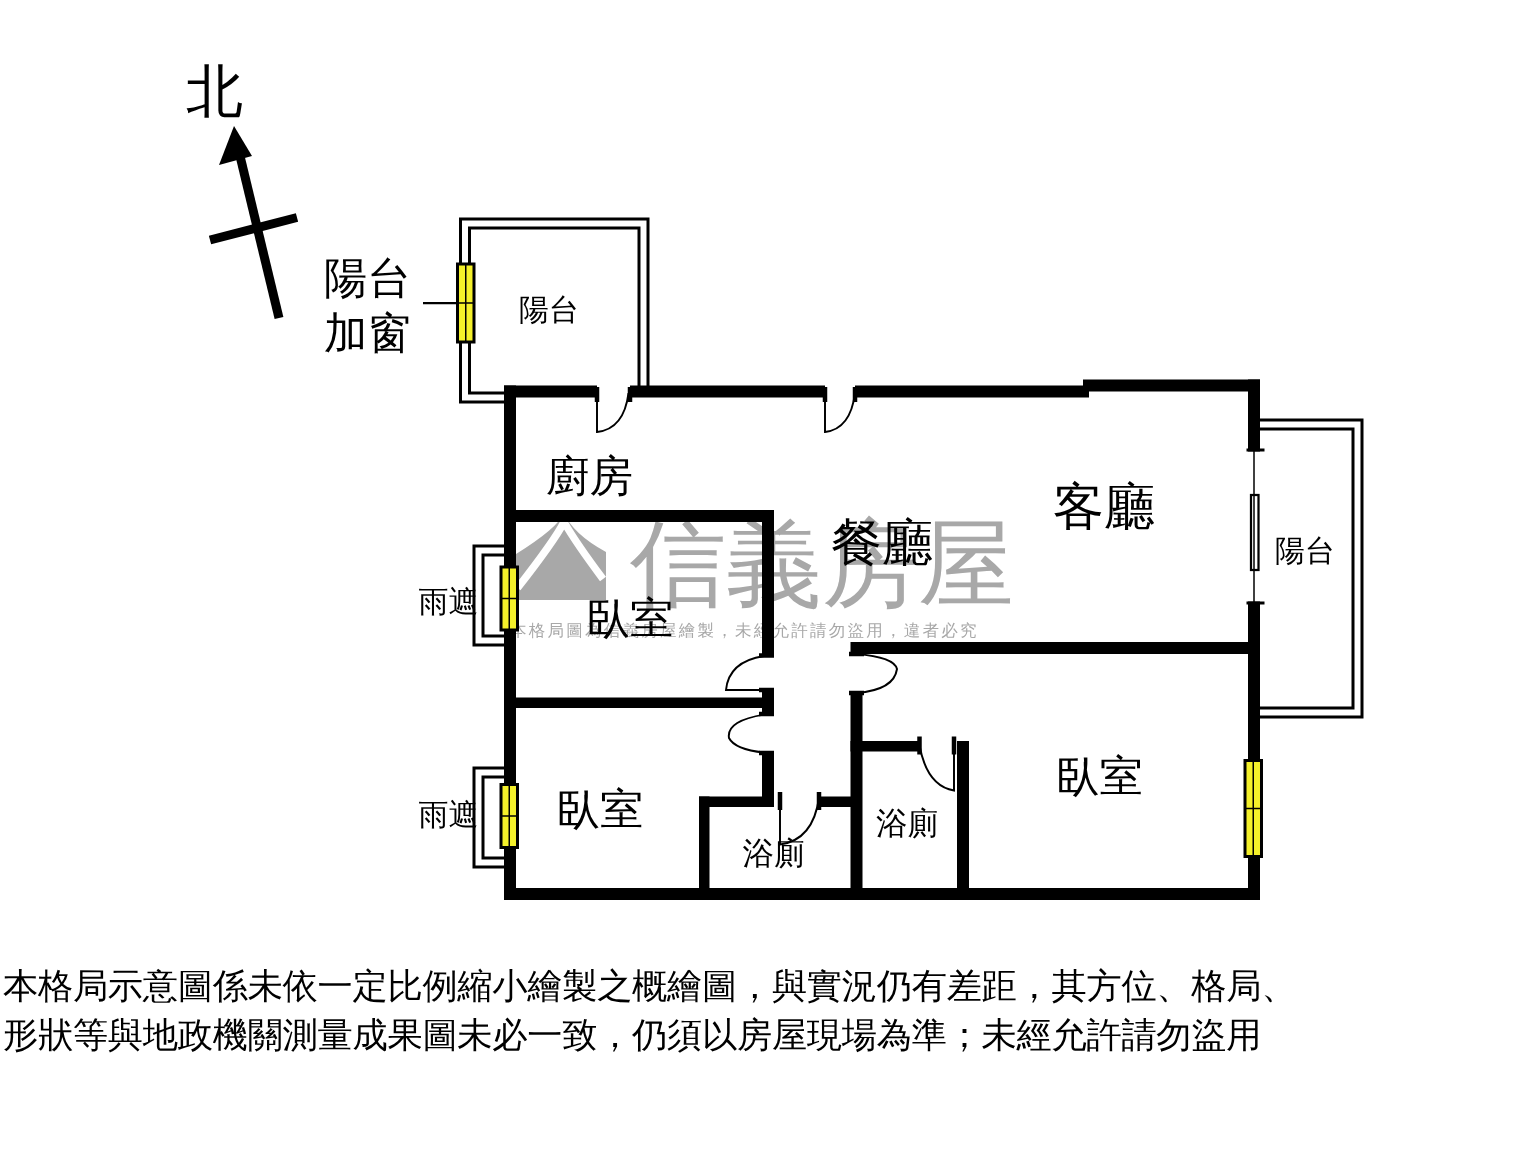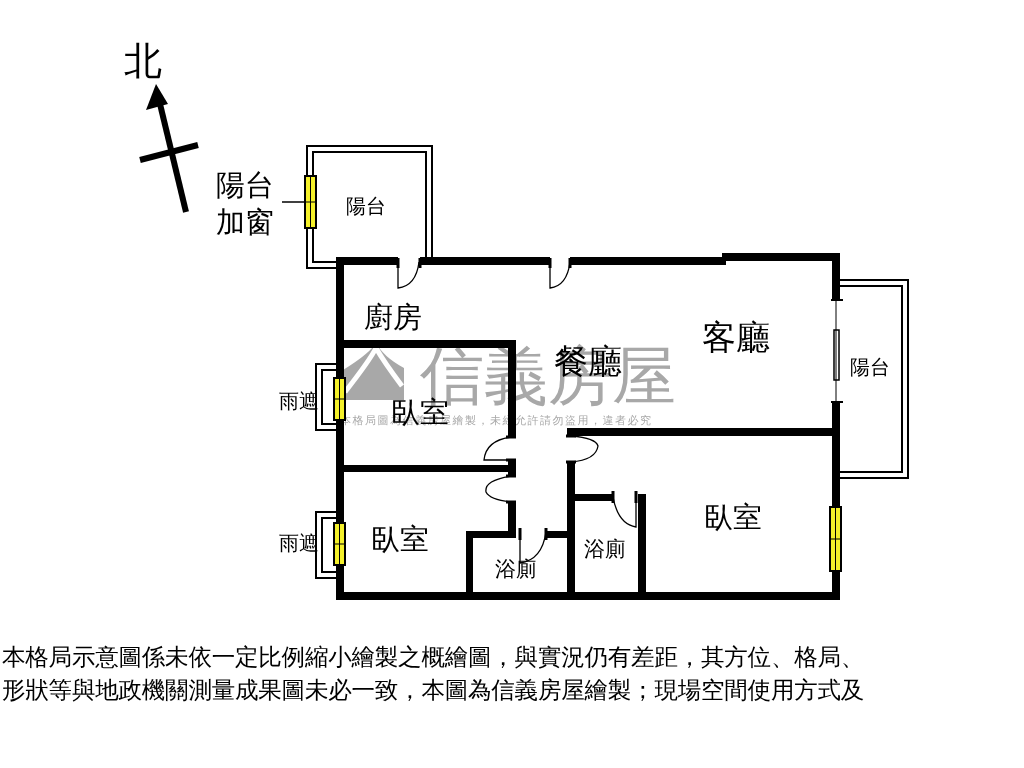--- a/index.html
+++ b/index.html
@@ -138,14 +138,14 @@
   <text class="room-label" x="702" y="349" font-size="34">客廳</text>
   <text class="room-label" x="391" y="422" font-size="29">臥室</text>
   <text class="room-label" x="371" y="549" font-size="29">臥室</text>
   <text class="room-label" x="704" y="527" font-size="29">臥室</text>
   <text class="room-label" x="495" y="576" font-size="21">浴廁</text>
   <text class="room-label" x="584" y="556" font-size="21">浴廁</text>
 </svg>
 
 <div id="disclaimer">
   <div>本格局示意圖係未依一定比例縮小繪製之概繪圖，與實況仍有差距，其方位、格局、</div>
-  <div>形狀等與地政機關測量成果圖未必一致，本圖為信義房屋繪製；現場空間使用方式及</div>
+  <div>形狀等與地政機關測量成果圖未必一致，仍須以房屋現場為準；未經允許請勿盜用</div>
 </div>
 
 </body></html>

